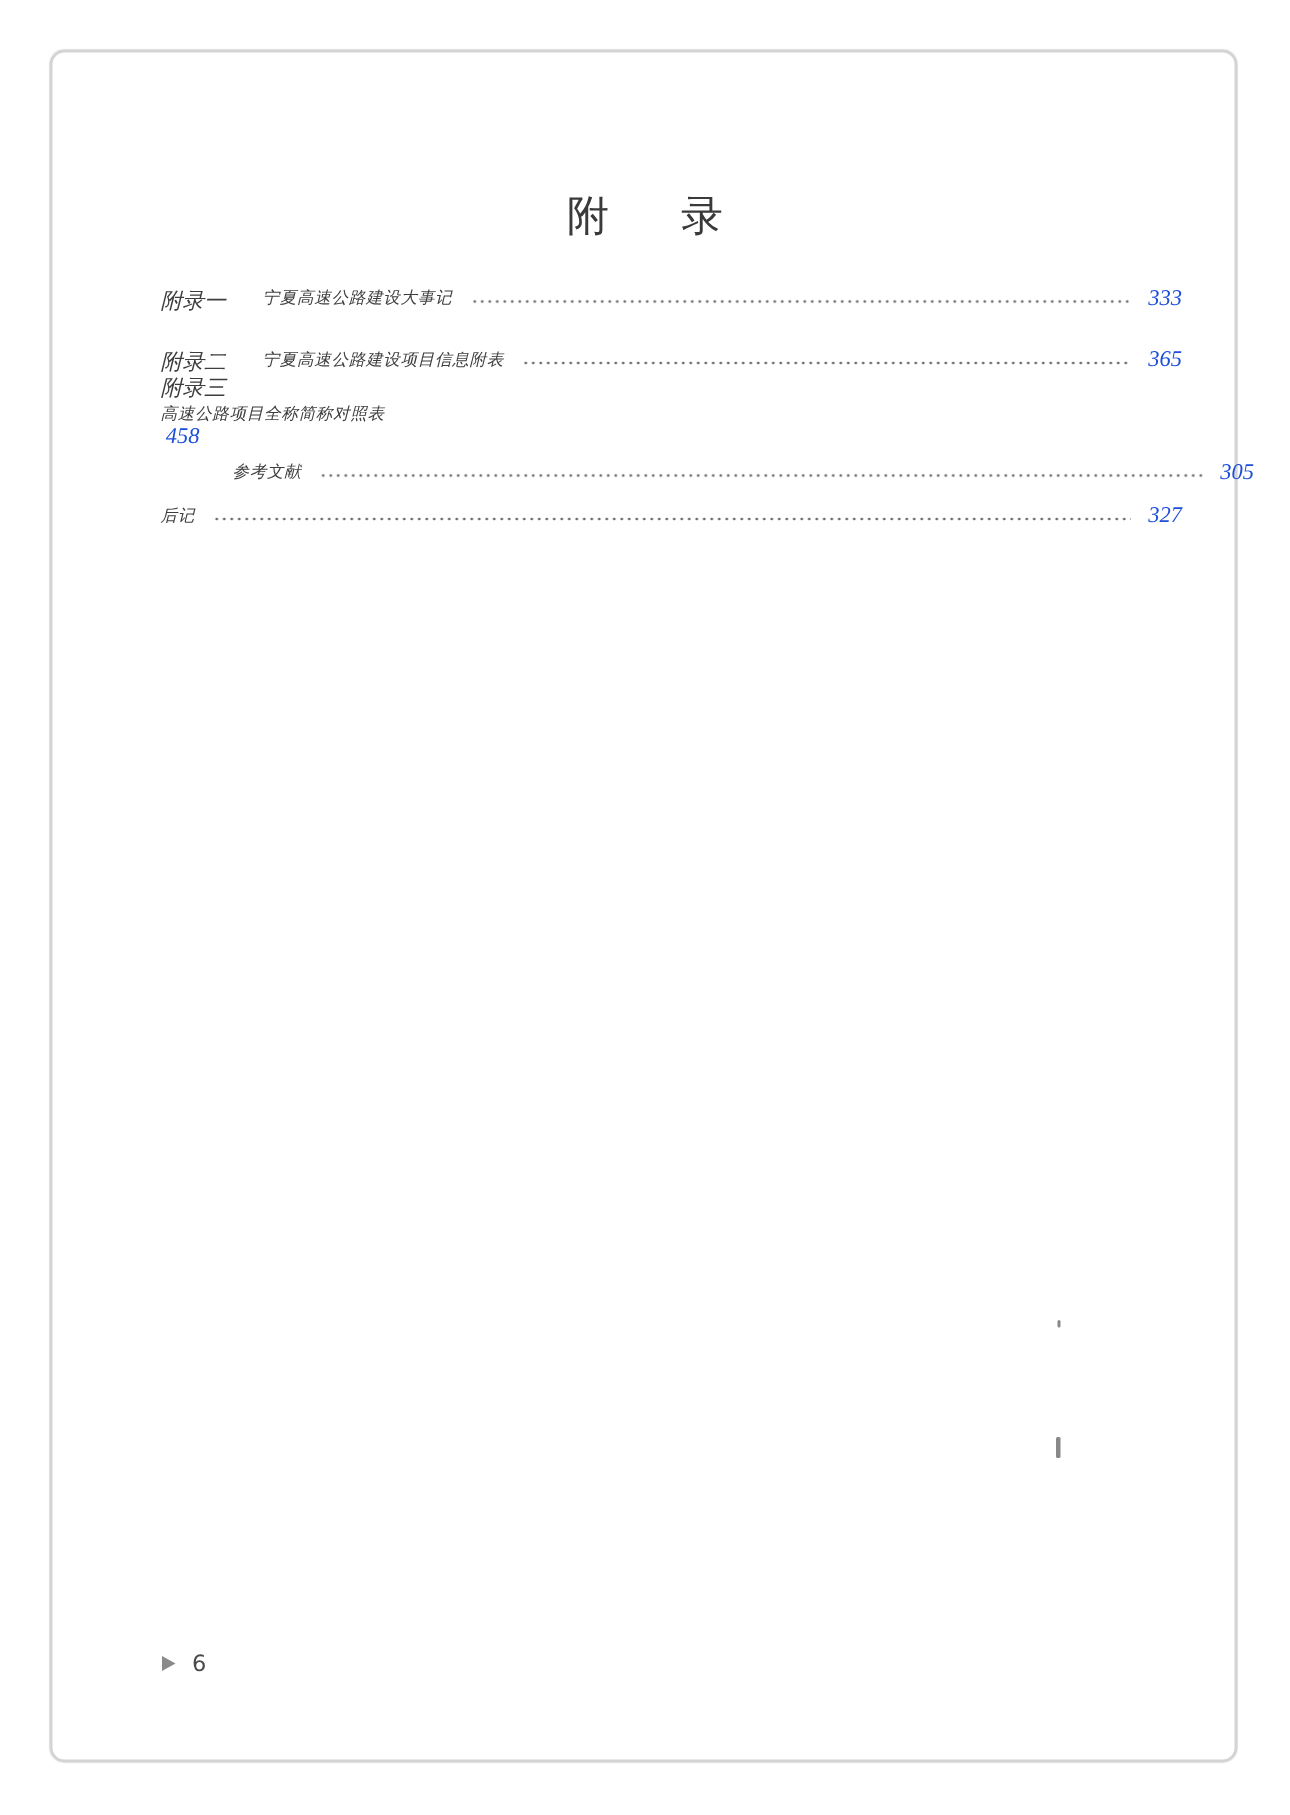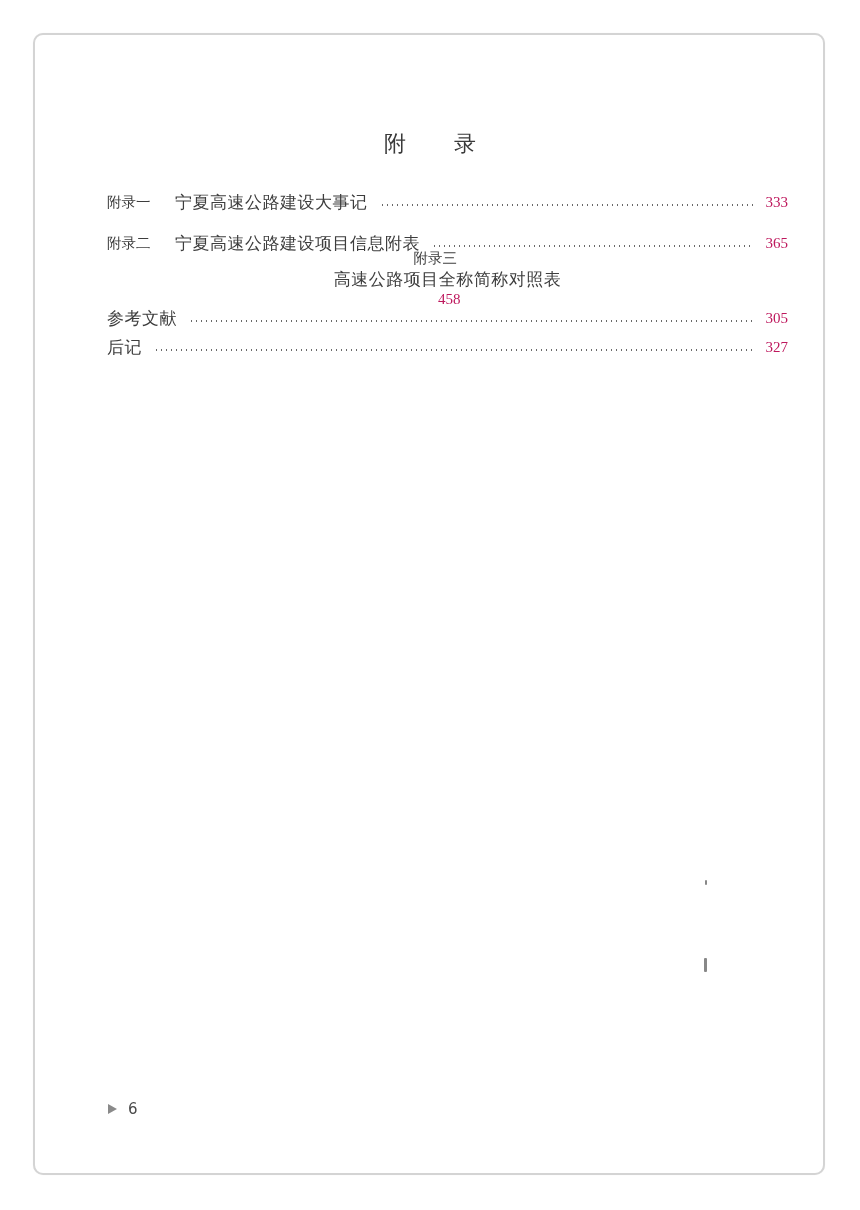--- a/index.html
+++ b/index.html
@@ -22,67 +22,67 @@
       background: #ffffff;
       box-shadow: 0 0 1px rgba(0,0,0,0.08);
     }
     .title {
       position: absolute;
       left: 0;
       right: 0;
       top: 128px;
       text-align: center;
       font-family: "DejaVu Sans", sans-serif;
-      font-size: 22px;
+      font-size: 28px;
       color: #3a3a3a;
       letter-spacing: 0;
       line-height: 32px;
     }
     .title .t-char { display: inline-block; }
     .title .t-gap { display: inline-block; width: 48px; }
     .toc {
       position: absolute;
       left: 107px;
       width: 681px;
       font-family: "DejaVu Sans", sans-serif;
       color: #3d3d3d;
     }
     .toc-row {
       position: absolute;
       left: 0;
       width: 681px;
       height: 22px;
       display: flex;
-      align-items: center;
+      font-style: italic;
     }
     .toc-prefix {
       font-size: 14.5px;
       white-space: nowrap;
       width: 68px;
       flex: 0 0 auto;
     }
     .toc-label {
-      font-size: 17px;
+      font-size: 11px;
       white-space: nowrap;
       flex: 0 0 auto;
       letter-spacing: 0.5px;
     }
     .toc-leader {
       flex: 1 1 auto;
       height: 14px;
       margin: 0 8px 0 12px;
       background-image: radial-gradient(circle, #6a6a6a 0.8px, transparent 1.1px);
       background-size: 5px 4px;
       background-repeat: repeat-x;
       background-position: left 8px;
     }
     .toc-page {
       font-family: "Liberation Serif", serif;
       font-size: 15px;
-      color: #be185d;
+      color: #1d4ed8;
       flex: 0 0 auto;
       width: 26px;
       text-align: right;
     }
     .footer {
       position: absolute;
       left: 108px;
       top: 1100px;
       display: flex;
       align-items: center;
@@ -130,21 +130,21 @@
     <span class="toc-leader"></span>
     <span class="toc-page">365</span>
   </div>
   <div class="toc-row" style="top:249px;flex-direction:column;">
     <span class="toc-prefix">附录三</span>
     <span class="toc-label">高速公路项目全称简称对照表</span>
     <span class="toc-leader"></span>
     <span class="toc-page">458</span>
   </div>
 
-  <div class="toc-row" style="top:307px;">
+  <div class="toc-row" style="top:307px;margin-left:48px;">
     <span class="toc-label">参考文献</span>
     <span class="toc-leader"></span>
     <span class="toc-page">305</span>
   </div>
   <div class="toc-row" style="top:336px;">
     <span class="toc-label">后记</span>
     <span class="toc-leader"></span>
     <span class="toc-page">327</span>
   </div>
 </div>

